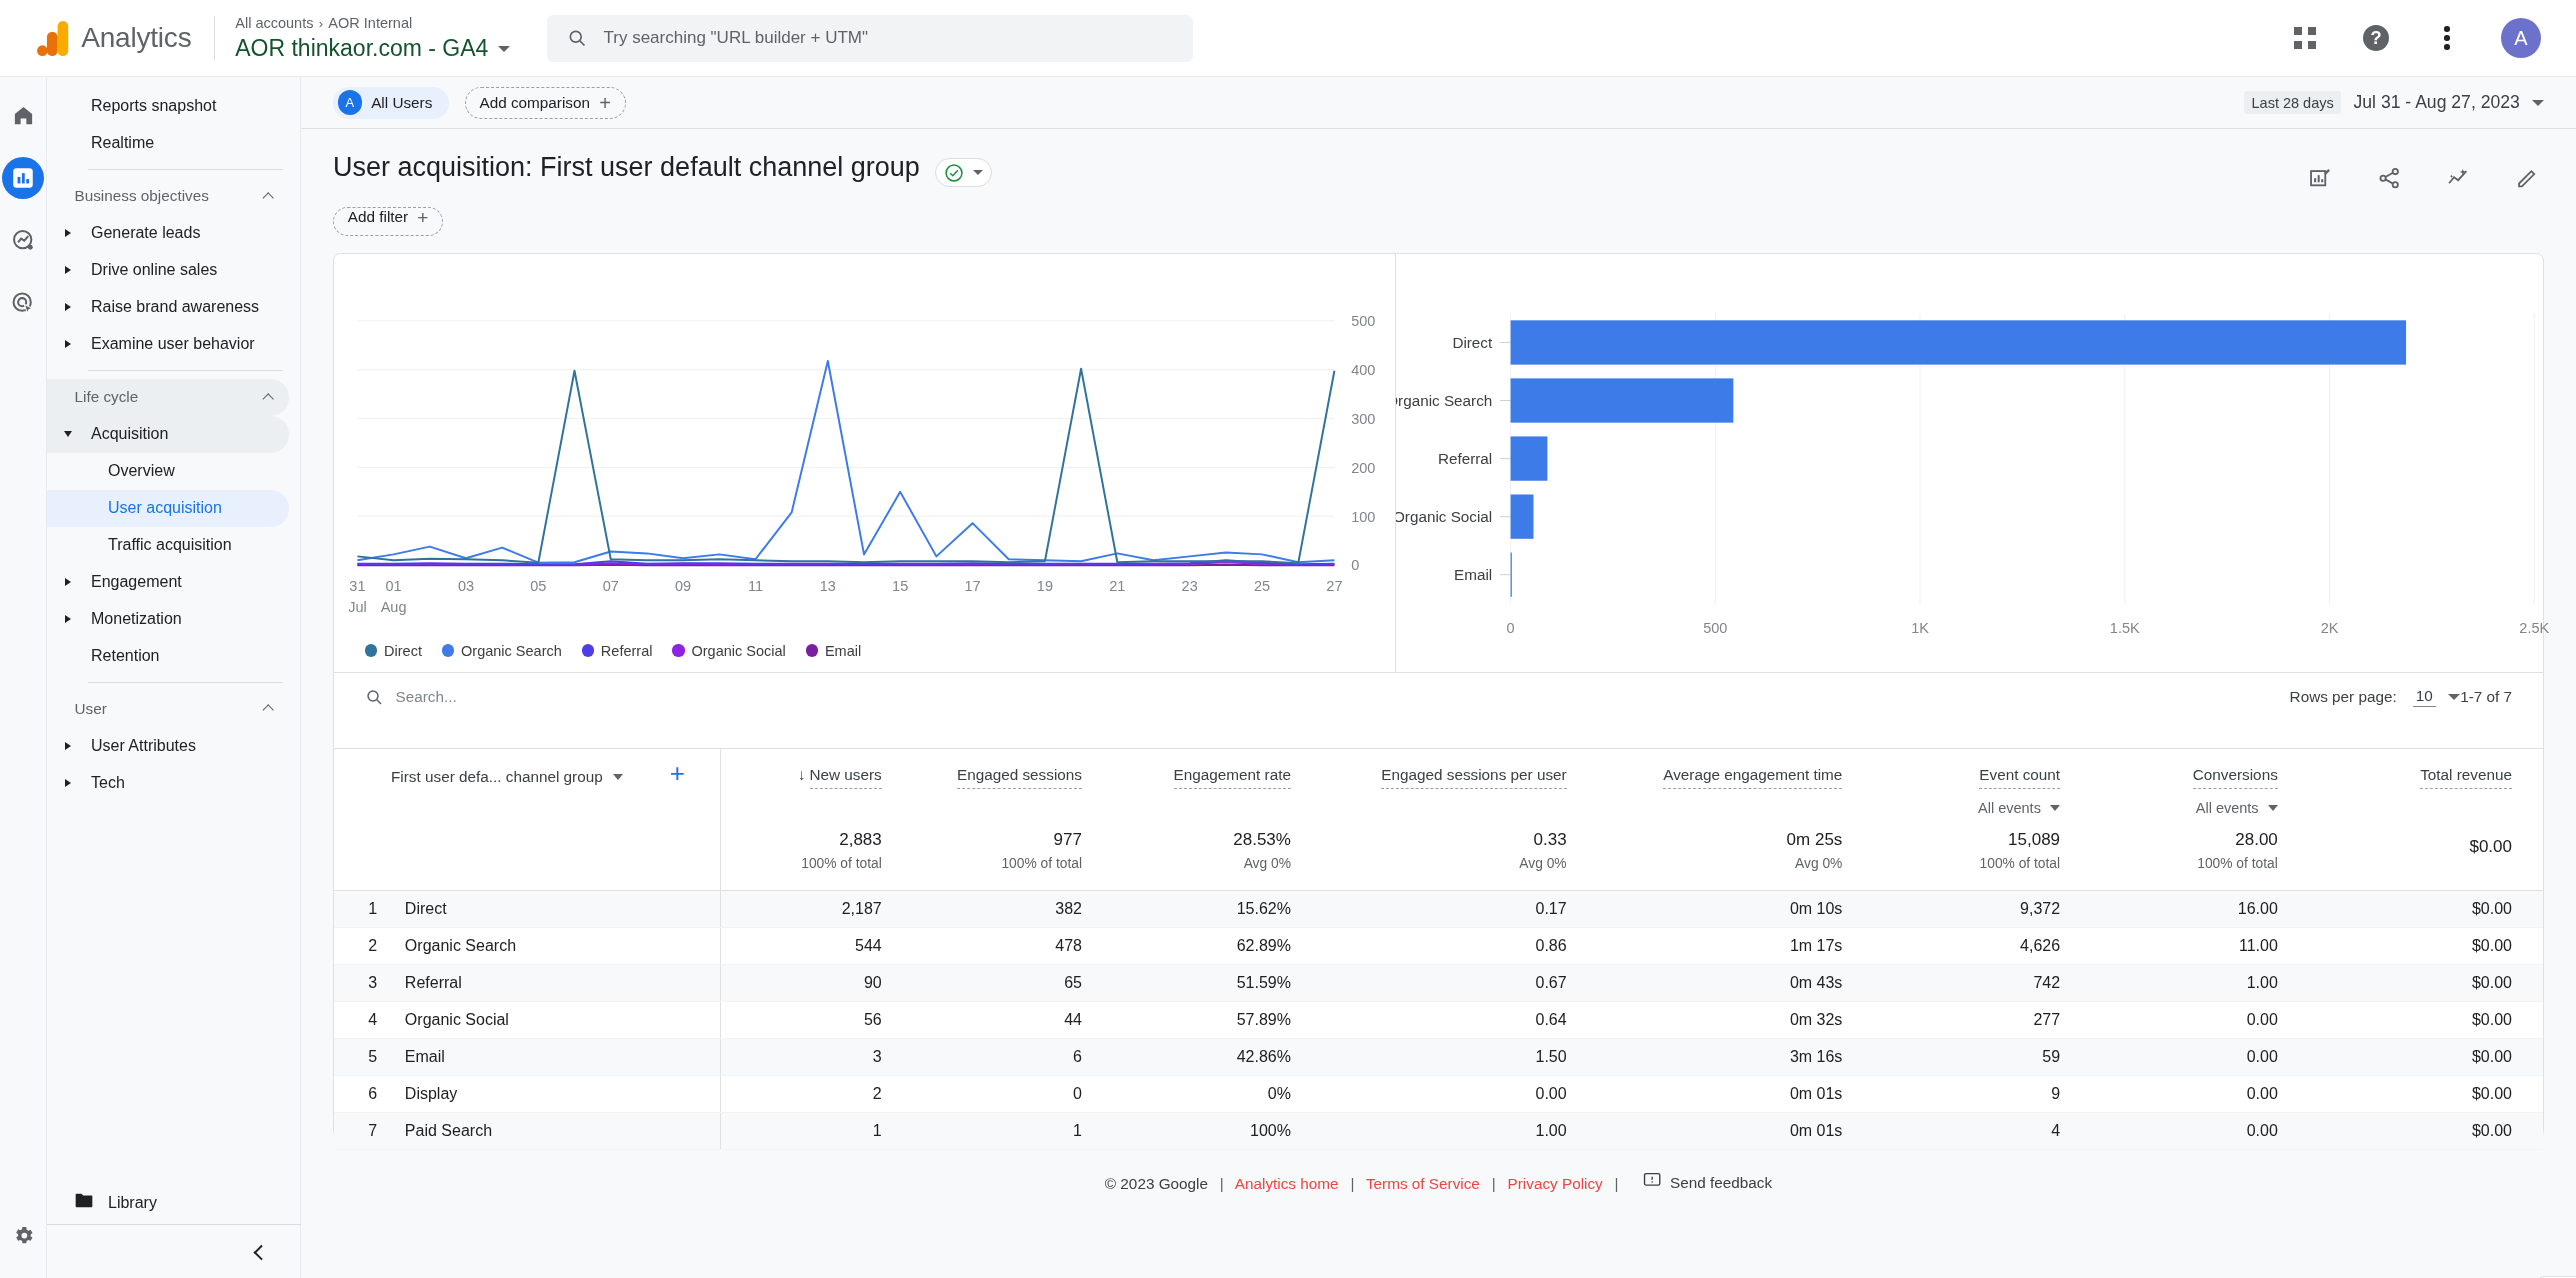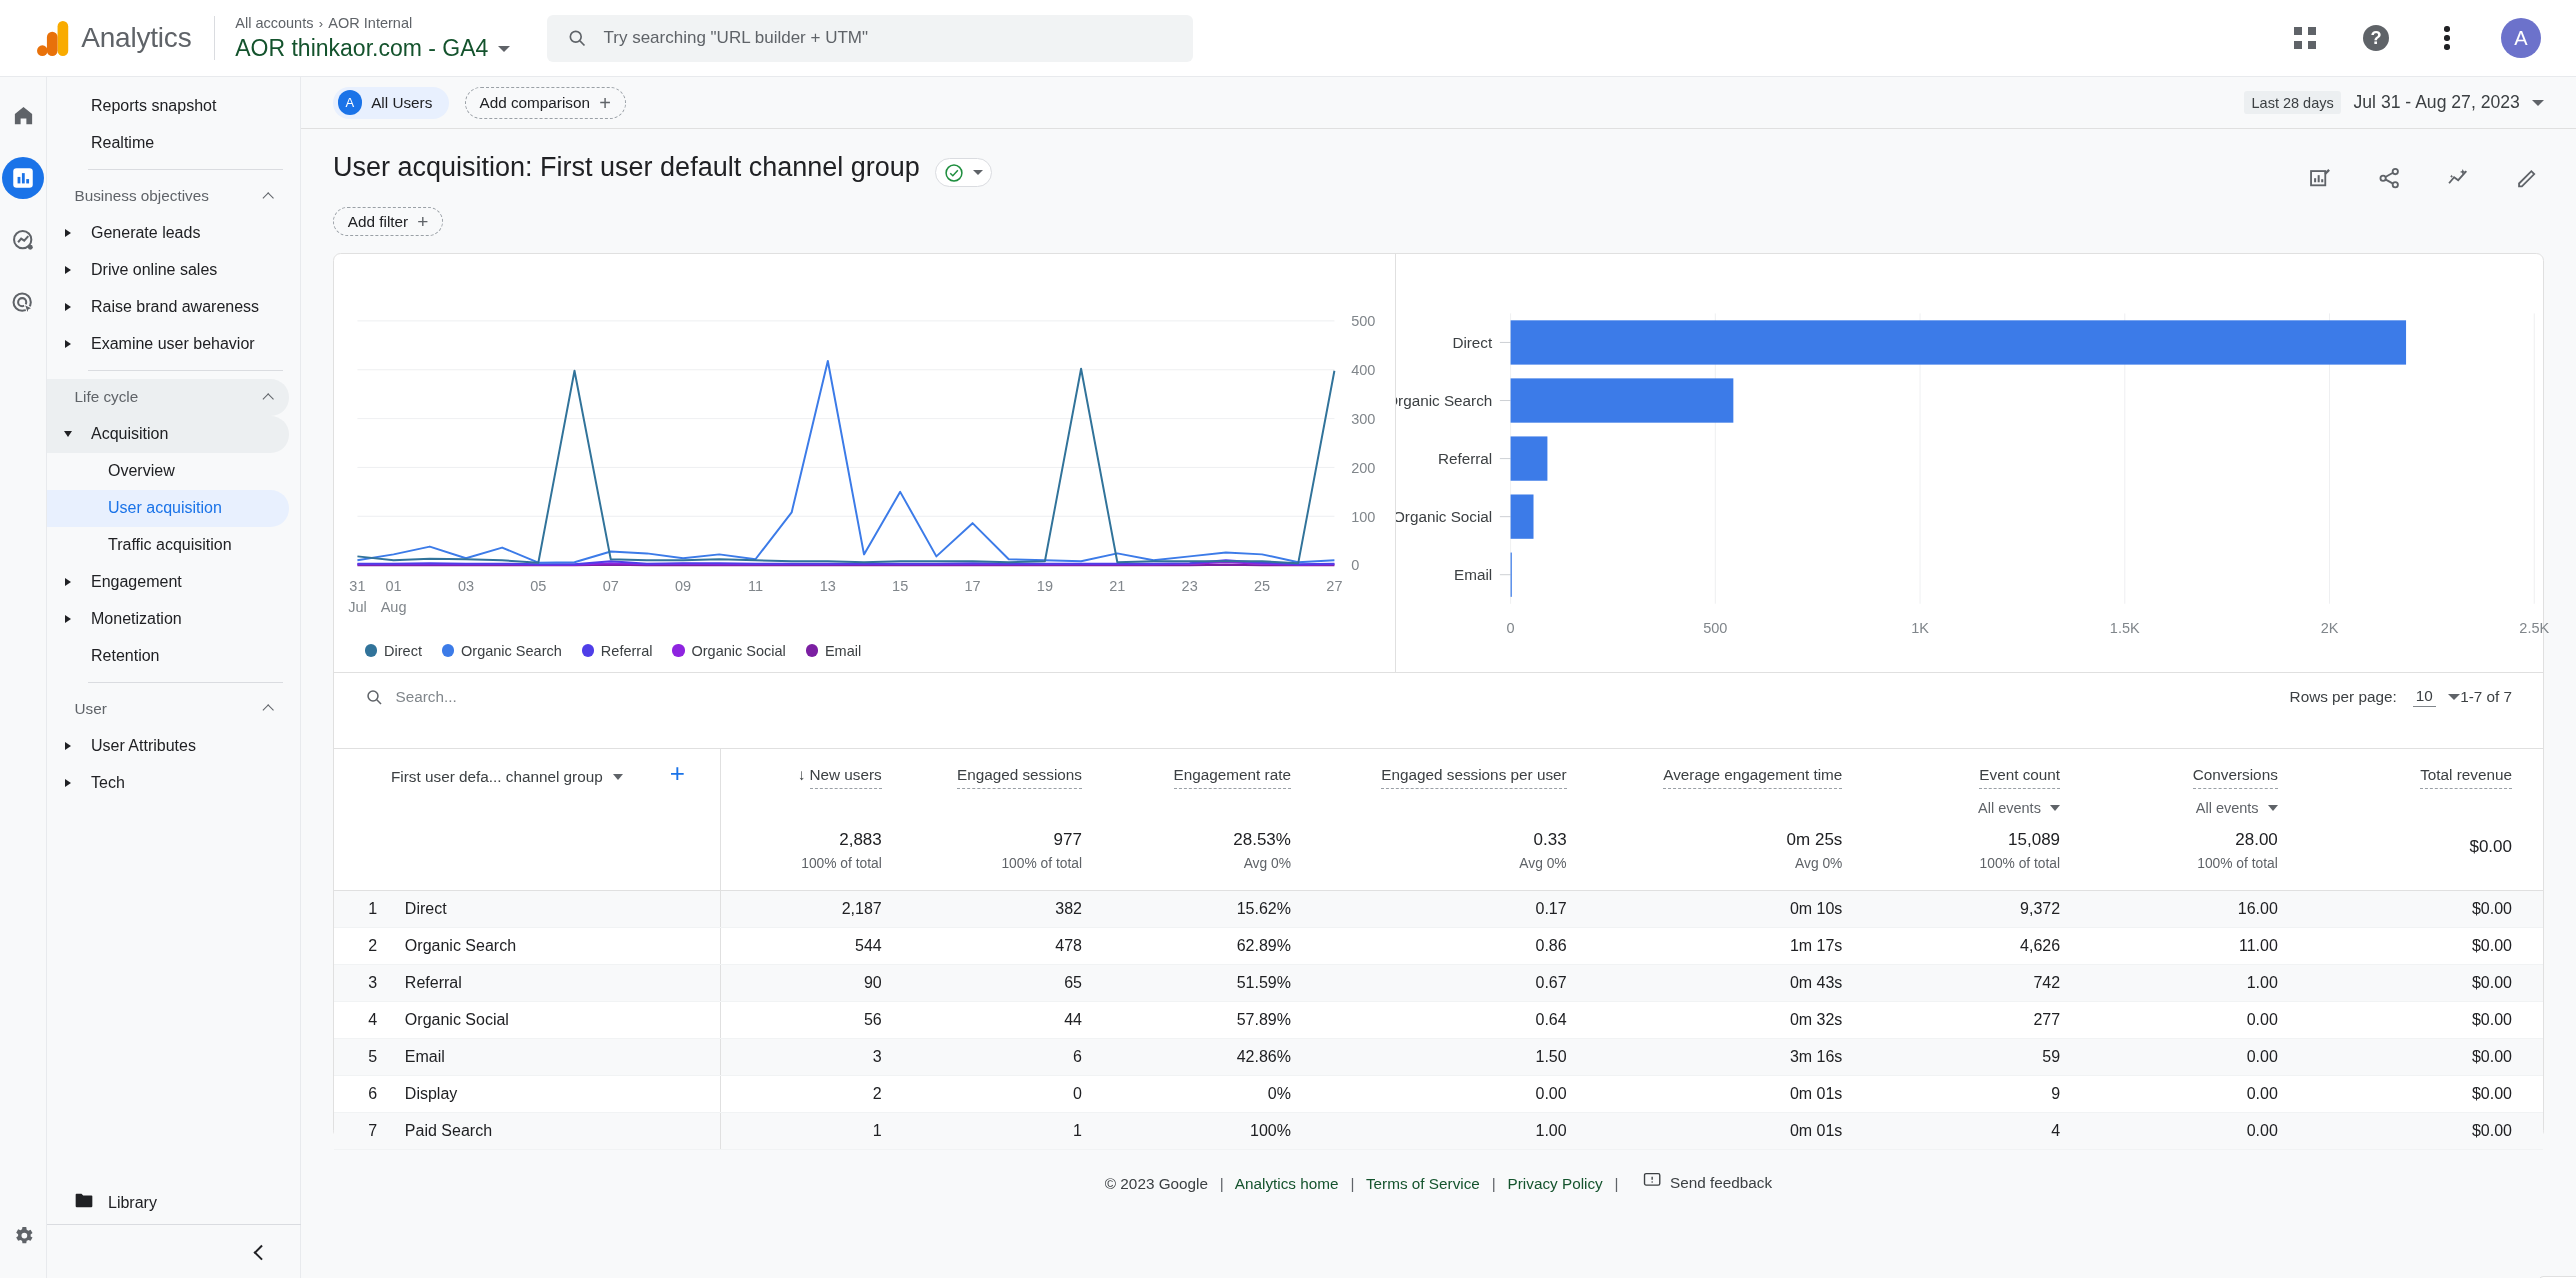--- a/index.html
+++ b/index.html
@@ -127,21 +127,21 @@
 
   .title-row { display:flex; align-items:flex-start; padding: 23px 32px 0 32px; }
   .rep-title { font-size:27px; color:#202124; font-weight:400; white-space:nowrap; }
   .badge-ok {
     display:inline-flex; align-items:center; border:0.8px solid #dadce0; border-radius:15.3px;
     height:29px; padding:0 7.6px; margin-left:12.2px; background:#fff; cursor:pointer; vertical-align:middle;
   }
   .badge-ok .caret { width:0;height:0;border-left:5.3px solid transparent;border-right:5.3px solid transparent;border-top:5.3px solid #5f6368;margin-left:9.2px;}
   .title-actions { margin-left:auto; display:flex; align-items:center; gap:35px; padding-top:9.2px; }
   .add-filter {
-    display:inline-flex; align-items:center; border:0.8px dashed #9aa0a6; border-radius:17px;
+    display:inline-flex; border:0.8px dashed #9aa0a6; border-radius:17px;
     height:29px; padding:0 13.8px; margin: 12.2px 0 0 32px; font-size:15.3px; color:#202124; cursor:pointer;
   }
   .add-filter .plus { margin-left:9.2px; font-size:19px; color:#5f6368; line-height:1; }
 
   
   .card {
     margin: 17px 32px 0 32px; background:#fff; border:0.8px solid #e0e0e0;
     border-radius:7.6px; height: 885px; position:relative;
   }
   .charts-row { display:flex; height:419px; border-bottom:0.8px solid #e0e0e0; }
@@ -188,21 +188,21 @@
   tr.drow.alt { background:#f8f9fa; }
   tr.drow td { border-bottom:0.8px solid #f1f3f4; font-size:16px; color:#202124; }
   td.idx { text-align:right; padding-right:17px; color:#3c4043; width:55px; }
   td.dimv { text-align:left; padding-left:10.7px; }
   td.num { text-align:right; padding-right:31px; }
   .vdiv { border-left:0.8px solid #e0e0e0; }
 
   .footer {
     text-align:center; font-size:15.3px; color:#3c4043; margin-top:34px;
   }
-  .footer a { color:#14532d; text-decoration:none; }
+  .footer a { color:#ef4444; text-decoration:none; }
   .footer .sep { margin:0 7.6px; color:#5f6368; }
   .fb { display:inline-flex; align-items:center; margin-left:12.2px; }
   .fb .fbi { margin-right:9.2px; }
 
   .feedback-tab {
     position:absolute; right:0; top:1199px; width:37px;height:43px;background:#fff;
     border:0.8px solid #e0e0e0; border-right:none; border-radius:4.6px 0 0 4.6px;
     display:flex;align-items:center;justify-content:center;
   }
 </style>

